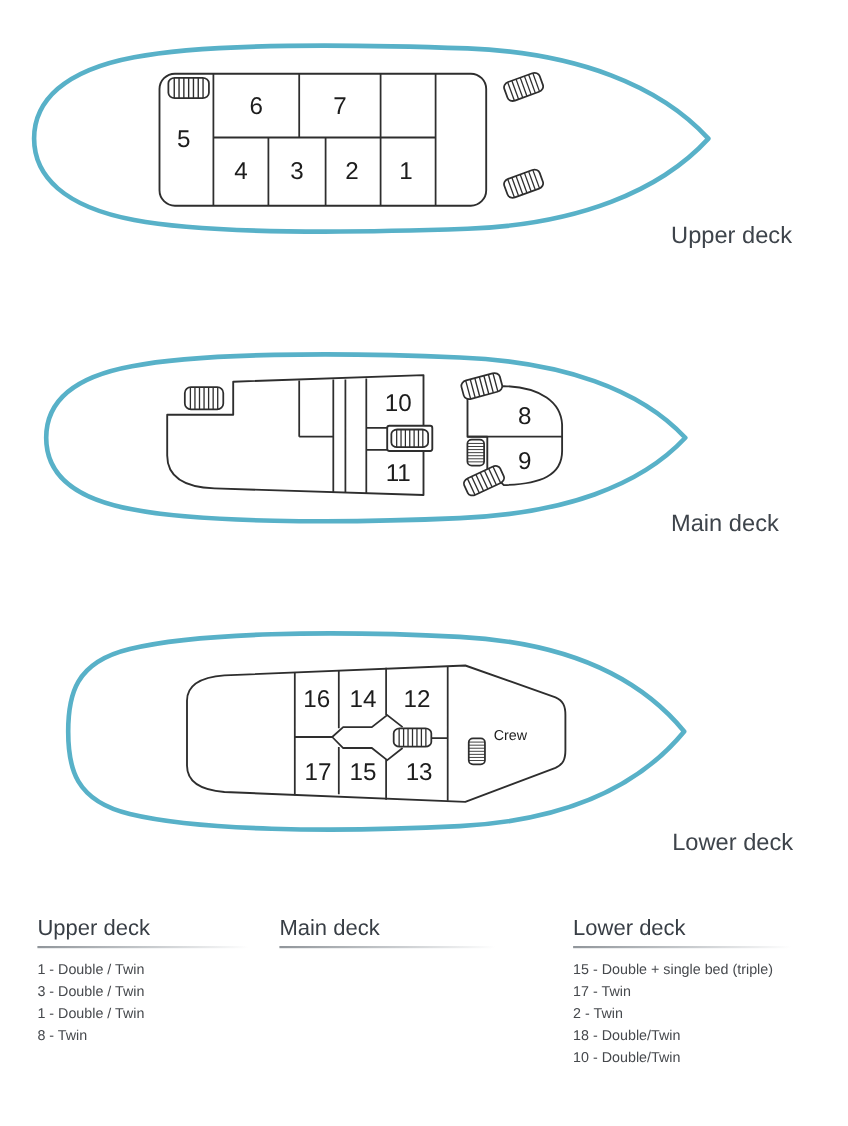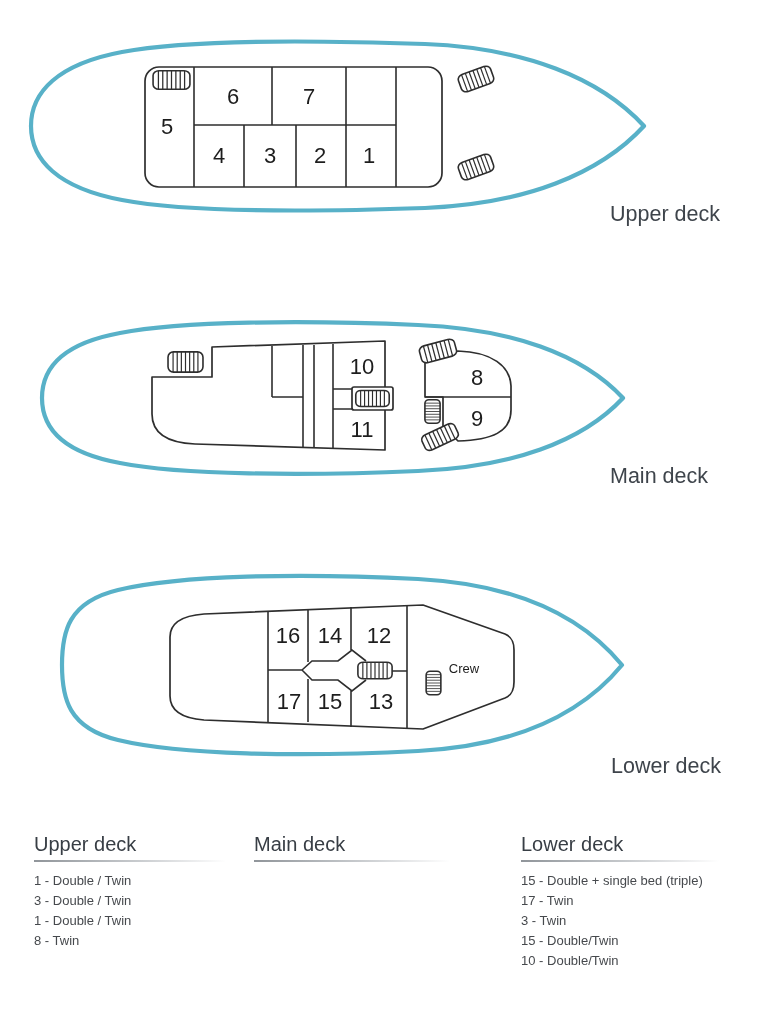--- a/index.html
+++ b/index.html
@@ -123,20 +123,20 @@
     <h2>Main deck</h2>
     <div class="rule" style="width:196px;"></div>
   </section>
 
   <section class="legend-col" style="left:521px;width:250px;">
     <h2>Lower deck</h2>
     <div class="rule" style="width:198px;"></div>
     <ul>
       <li>15 - Double + single bed (triple)</li>
       <li>17 - Twin</li>
-      <li>3 - Twin</li>
-      <li>15 - Double/Twin</li>
+      <li>2 - Twin</li>
+      <li>18 - Double/Twin</li>
       <li>10 - Double/Twin</li>
     </ul>
   </section>
 
 </div>
 </div>
 
 </body></html>

